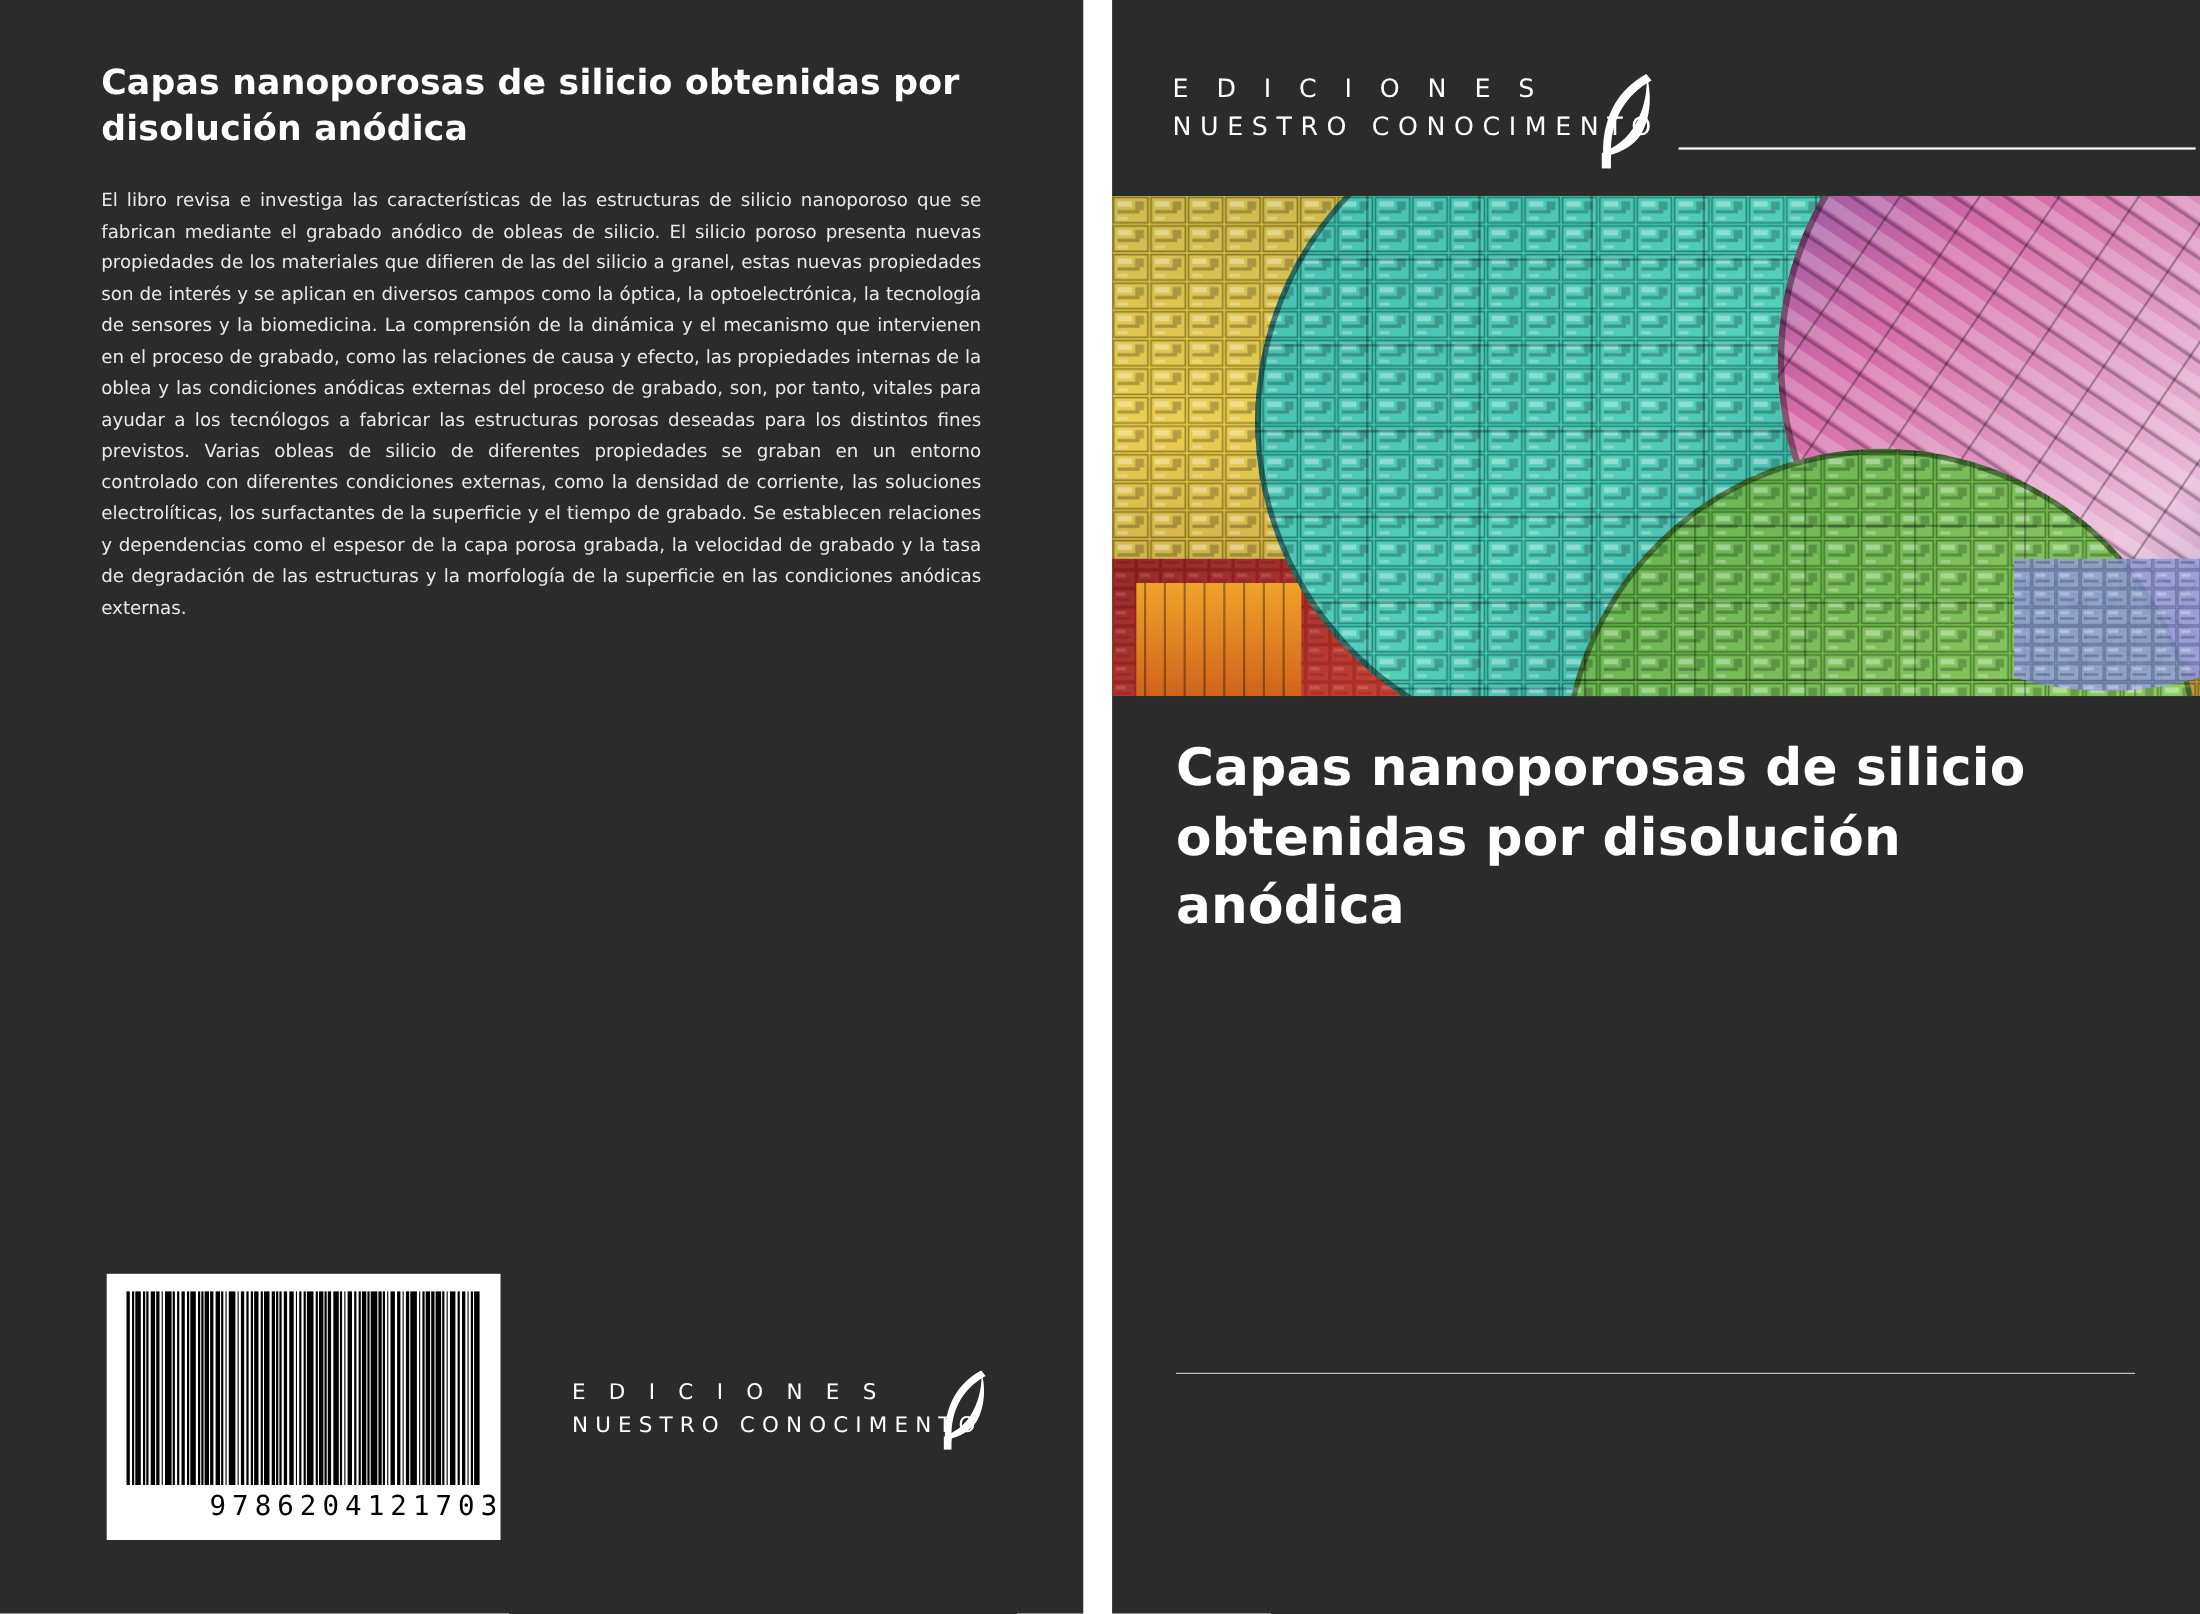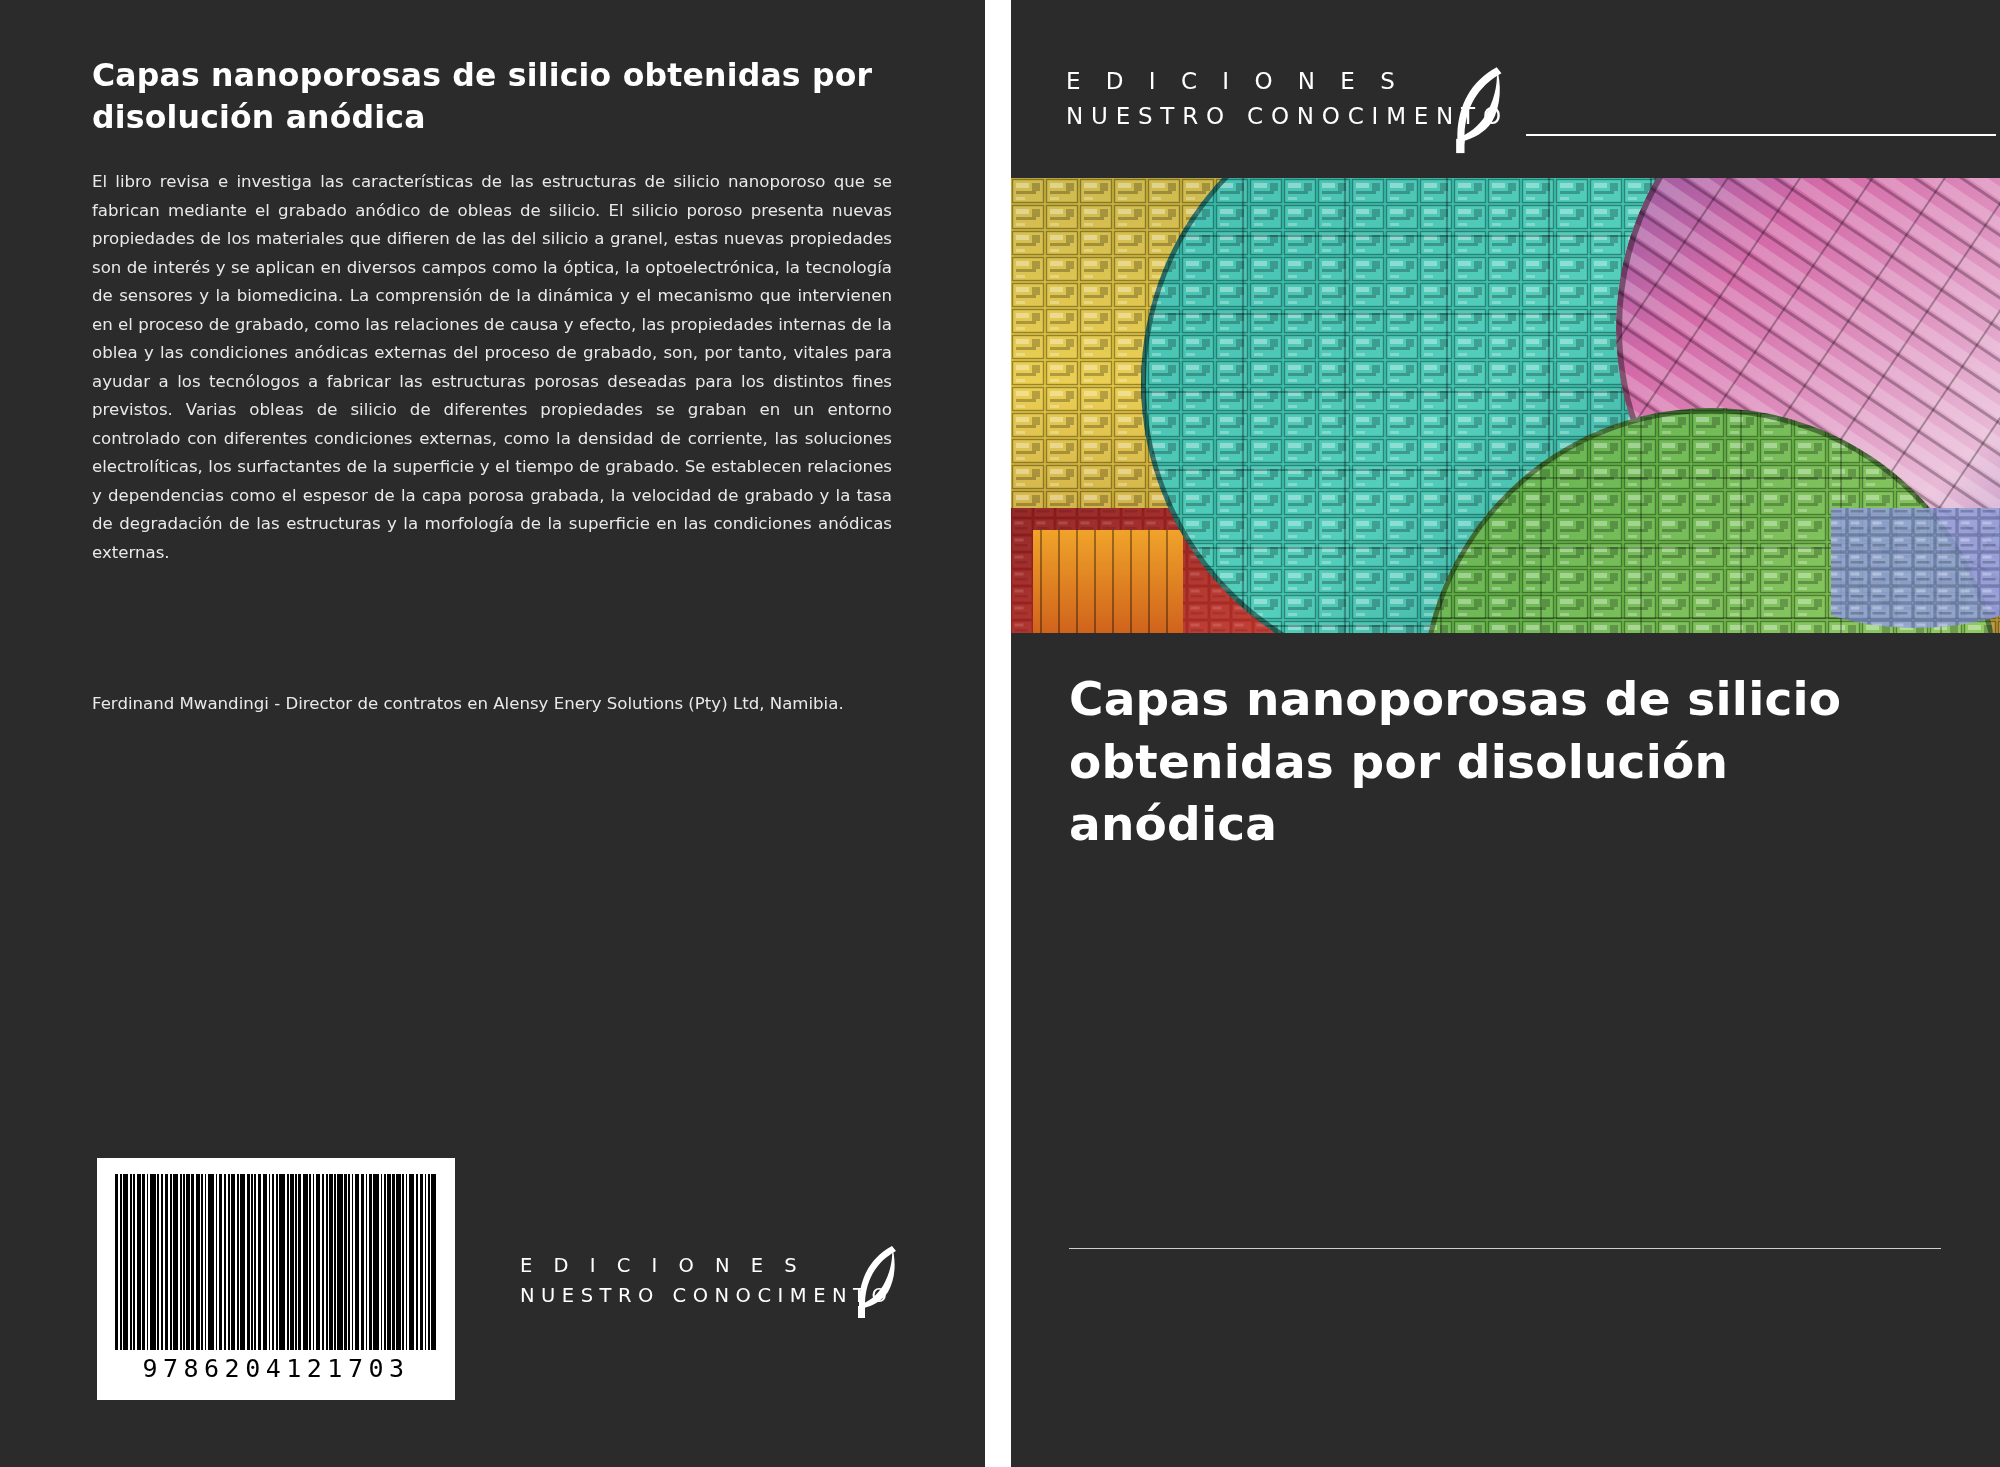--- a/index.html
+++ b/index.html
@@ -89,20 +89,21 @@
   .barcode-digits {
     position: absolute;
     left: 0;
     top: 196px;
     width: 358px;
     text-align: center;
     font-family: "DejaVu Sans Mono", monospace;
     font-size: 25px;
     letter-spacing: 5.5px;
     color: #000;
+    padding-left: 48px;
   }
 
   
   .pub-logo-back {
     position: absolute;
     left: 520px;
     top: 1248px;
     width: 390px;
     height: 80px;
   }
@@ -212,21 +213,20 @@
 <body>
 
 <div class="cover-wrap">
 
   <div class="back-cover">
 
     <div class="back-title">Capas nanoporosas de silicio obtenidas por disolución anódica</div>
 
     <div class="back-blurb">El libro revisa e investiga las características de las estructuras de silicio nanoporoso que se fabrican mediante el grabado anódico de obleas de silicio. El silicio poroso presenta nuevas propiedades de los materiales que difieren de las del silicio a granel, estas nuevas propiedades son de interés y se aplican en diversos campos como la óptica, la optoelectrónica, la tecnología de sensores y la biomedicina. La comprensión de la dinámica y el mecanismo que intervienen en el proceso de grabado, como las relaciones de causa y efecto, las propiedades internas de la oblea y las condiciones anódicas externas del proceso de grabado, son, por tanto, vitales para ayudar a los tecnólogos a fabricar las estructuras porosas deseadas para los distintos fines previstos. Varias obleas de silicio de diferentes propiedades se graban en un entorno controlado con diferentes condiciones externas, como la densidad de corriente, las soluciones electrolíticas, los surfactantes de la superficie y el tiempo de grabado. Se establecen relaciones y dependencias como el espesor de la capa porosa grabada, la velocidad de grabado y la tasa de degradación de las estructuras y la morfología de la superficie en las condiciones anódicas externas.</div>
 
-    <div class="back-author-note">Ferdinand Mwandingi - Director de contratos en Alensy Enery Solutions (Pty) Ltd, Namibia.</div>
 
     <div class="barcode-box">
       <div class="barcode-bars">
         <i style="width:4px"></i>
           <i style="width:2px"></i>
           <i style="width:6px"></i>
           <i style="width:2px"></i>
         <i style="width:2px"></i>
           <i style="width:5px"></i>
           <i style="width:3px"></i>

